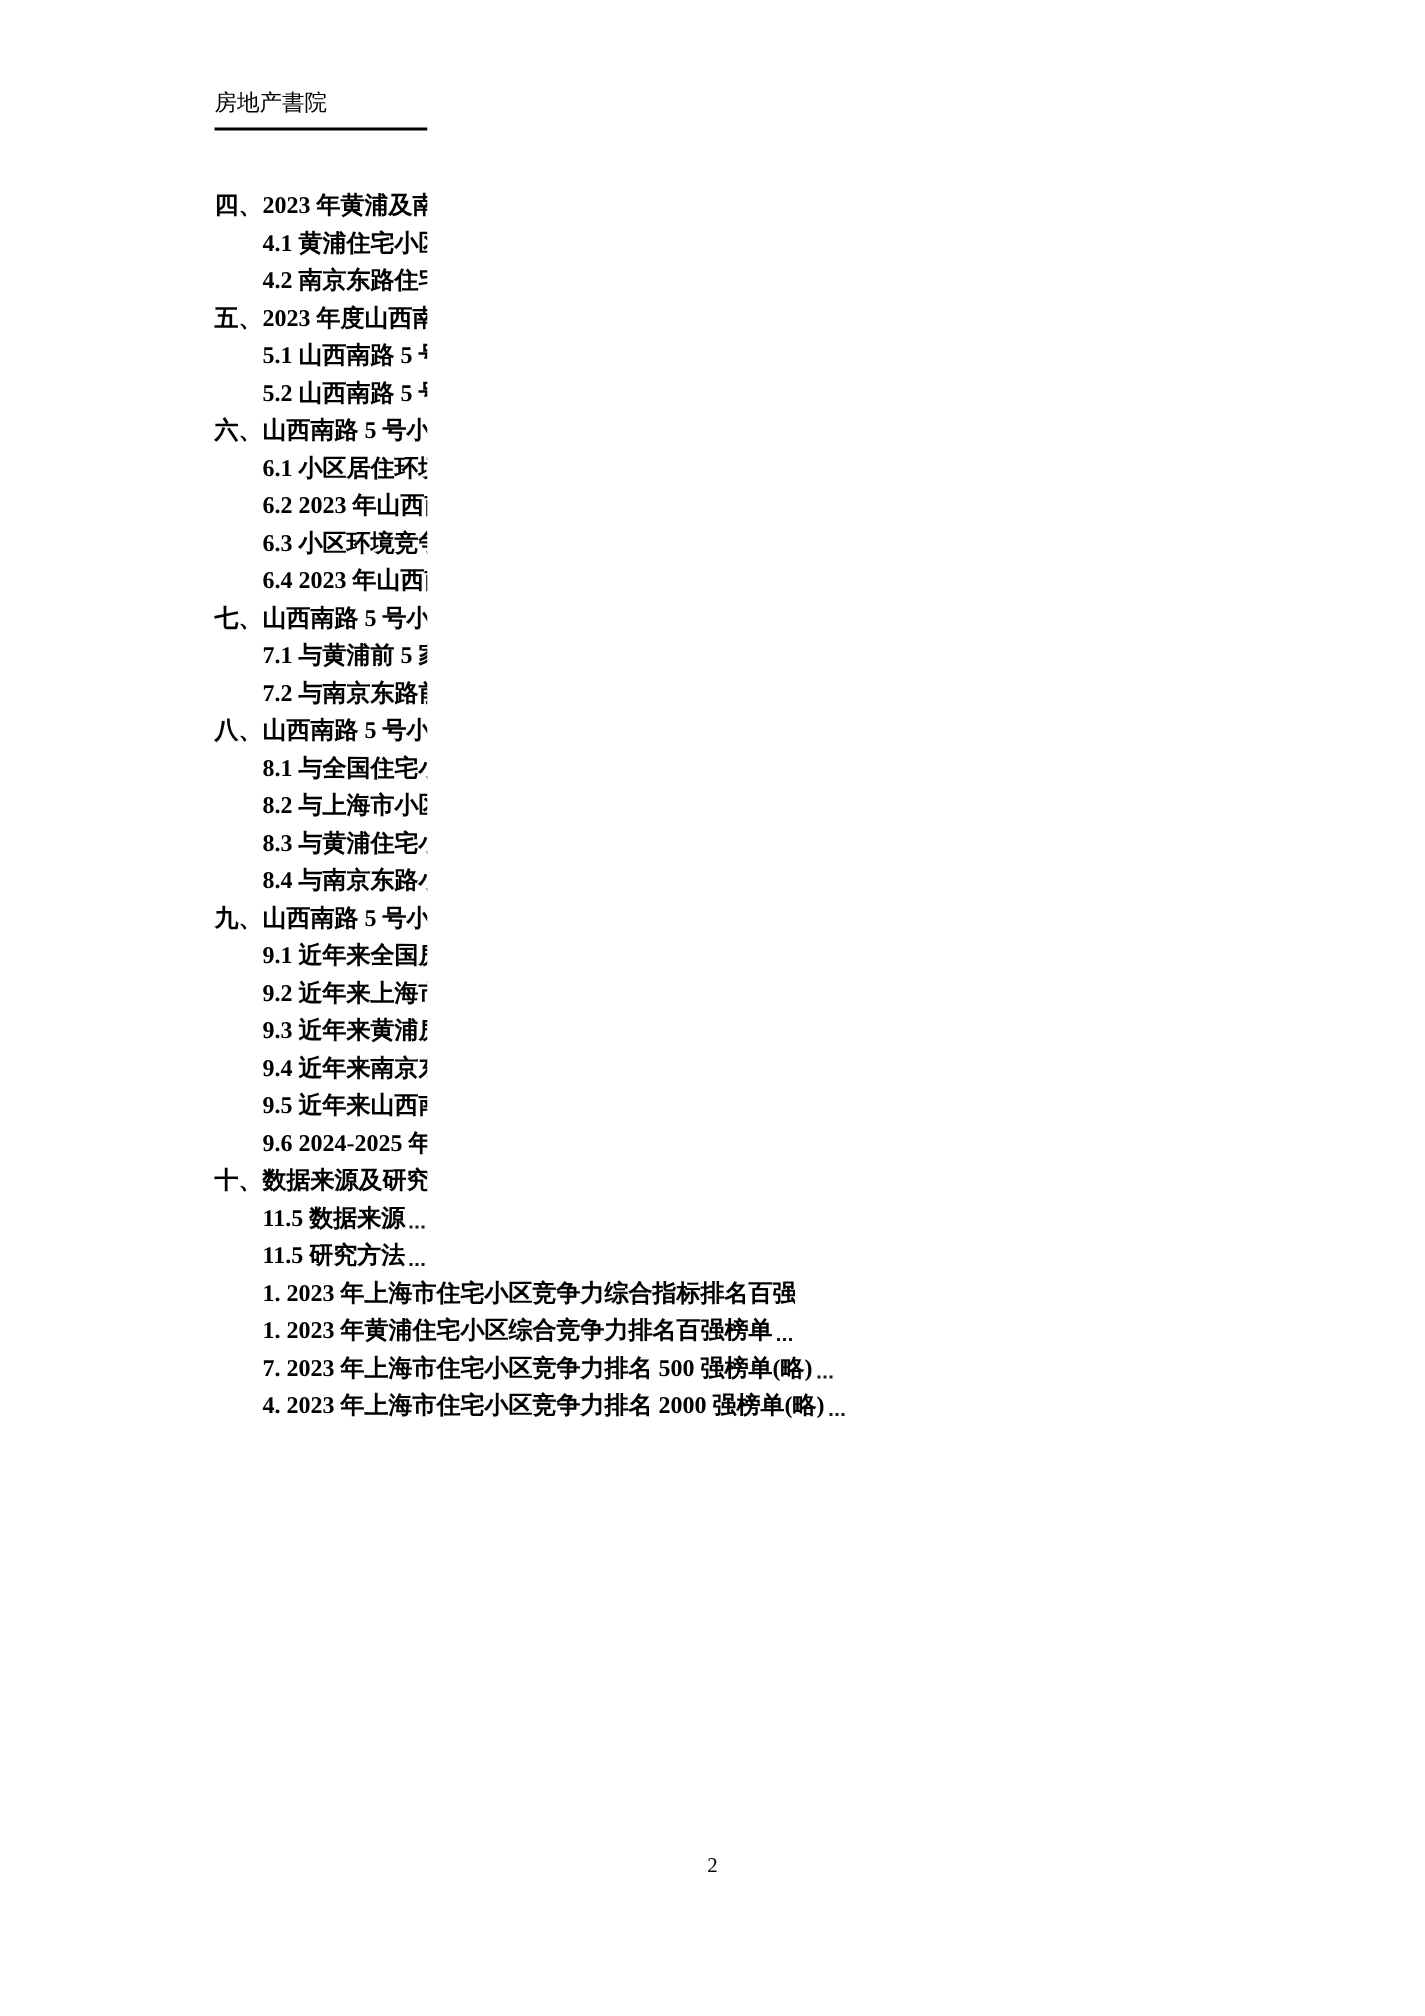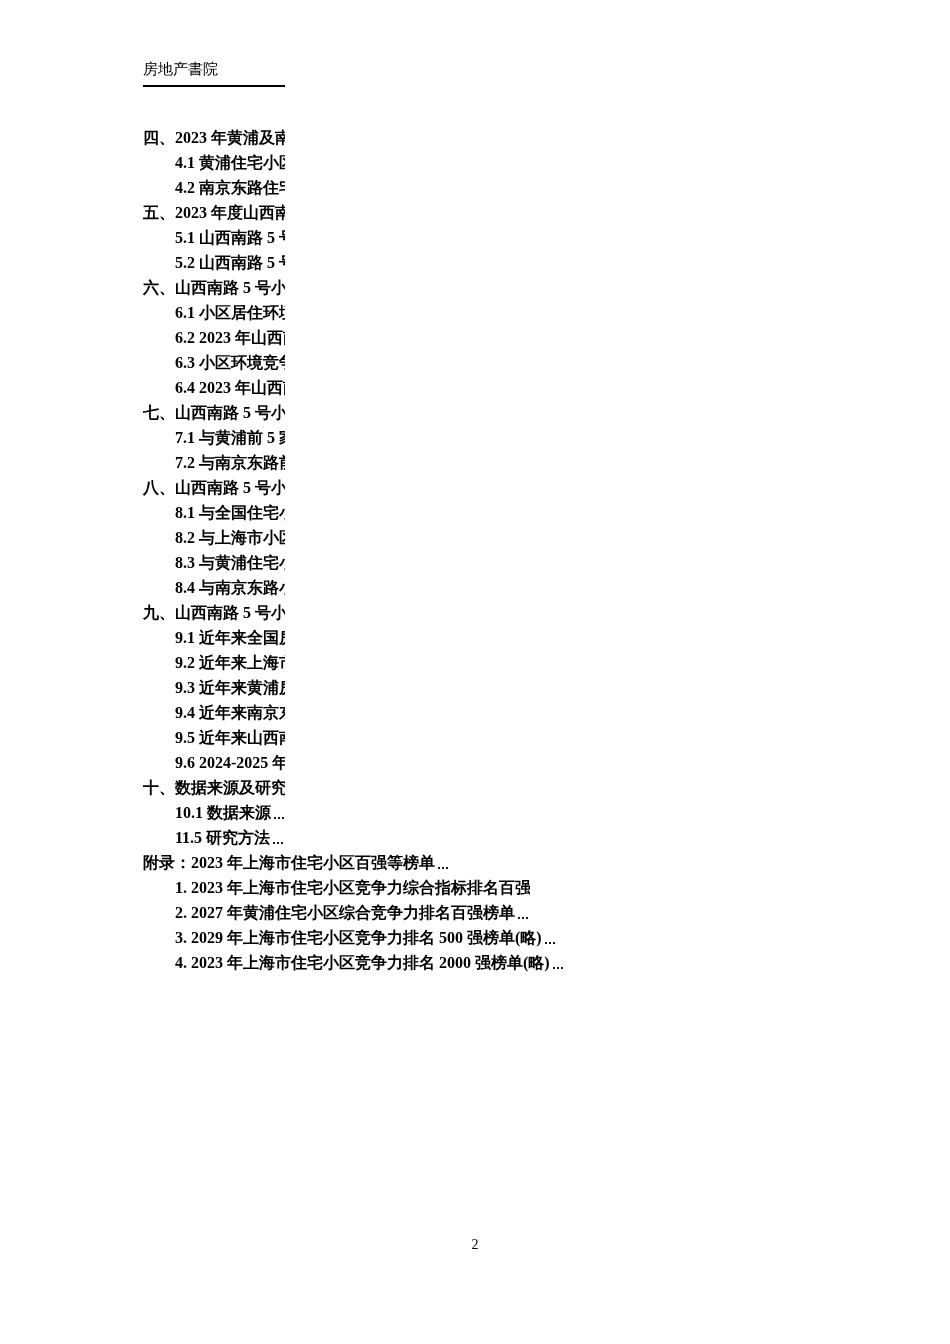--- a/index.html
+++ b/index.html
@@ -210,46 +210,41 @@
       <span class="title">9.6 2024-2025 年山西南路 5 号小区相关房价趋势研判</span>
       <span class="dots"></span>
       <span class="page">- 28 -</span>
     </div>
       <div class="row lvl1">
       <span class="title">十、数据来源及研究方法</span>
       <span class="dots"></span>
       <span class="page">- 28 -</span>
     </div>
       <div class="row lvl2">
-      <span class="title">10.1 数据来源</span>
+      <span class="title">11.5 数据来源</span>
       <span class="dots"></span>
       <span class="page">- 28 -</span>
     </div>
       <div class="row lvl2">
       <span class="title">11.5 研究方法</span>
       <span class="dots"></span>
       <span class="page">- 28 -</span>
     </div>
-      <div class="row lvl1">
-      <span class="title">附录：2023 年上海市住宅小区百强等榜单</span>
+      <div class="row lvl2">
+      <span class="title">1. 2023 年上海市住宅小区竞争力综合指标排名百强榜单</span>
       <span class="dots"></span>
       <span class="page">- 30 -</span>
     </div>
       <div class="row lvl2">
-      <span class="title">1. 2023 年上海市住宅小区竞争力综合指标排名百强榜单</span>
-      <span class="dots"></span>
-      <span class="page">- 30 -</span>
-    </div>
-      <div class="row lvl2">
-      <span class="title">2. 2027 年黄浦住宅小区综合竞争力排名百强榜单</span>
+      <span class="title">1. 2023 年黄浦住宅小区综合竞争力排名百强榜单</span>
       <span class="dots"></span>
       <span class="page">- 32 -</span>
     </div>
       <div class="row lvl2">
-      <span class="title">3. 2029 年上海市住宅小区竞争力排名 500 强榜单(略)</span>
+      <span class="title">7. 2023 年上海市住宅小区竞争力排名 500 强榜单(略)</span>
       <span class="dots"></span>
       <span class="page">- 33 -</span>
     </div>
       <div class="row lvl2">
       <span class="title">4. 2023 年上海市住宅小区竞争力排名 2000 强榜单(略)</span>
       <span class="dots"></span>
       <span class="page">- 33 -</span>
     </div>
     </div>
 

